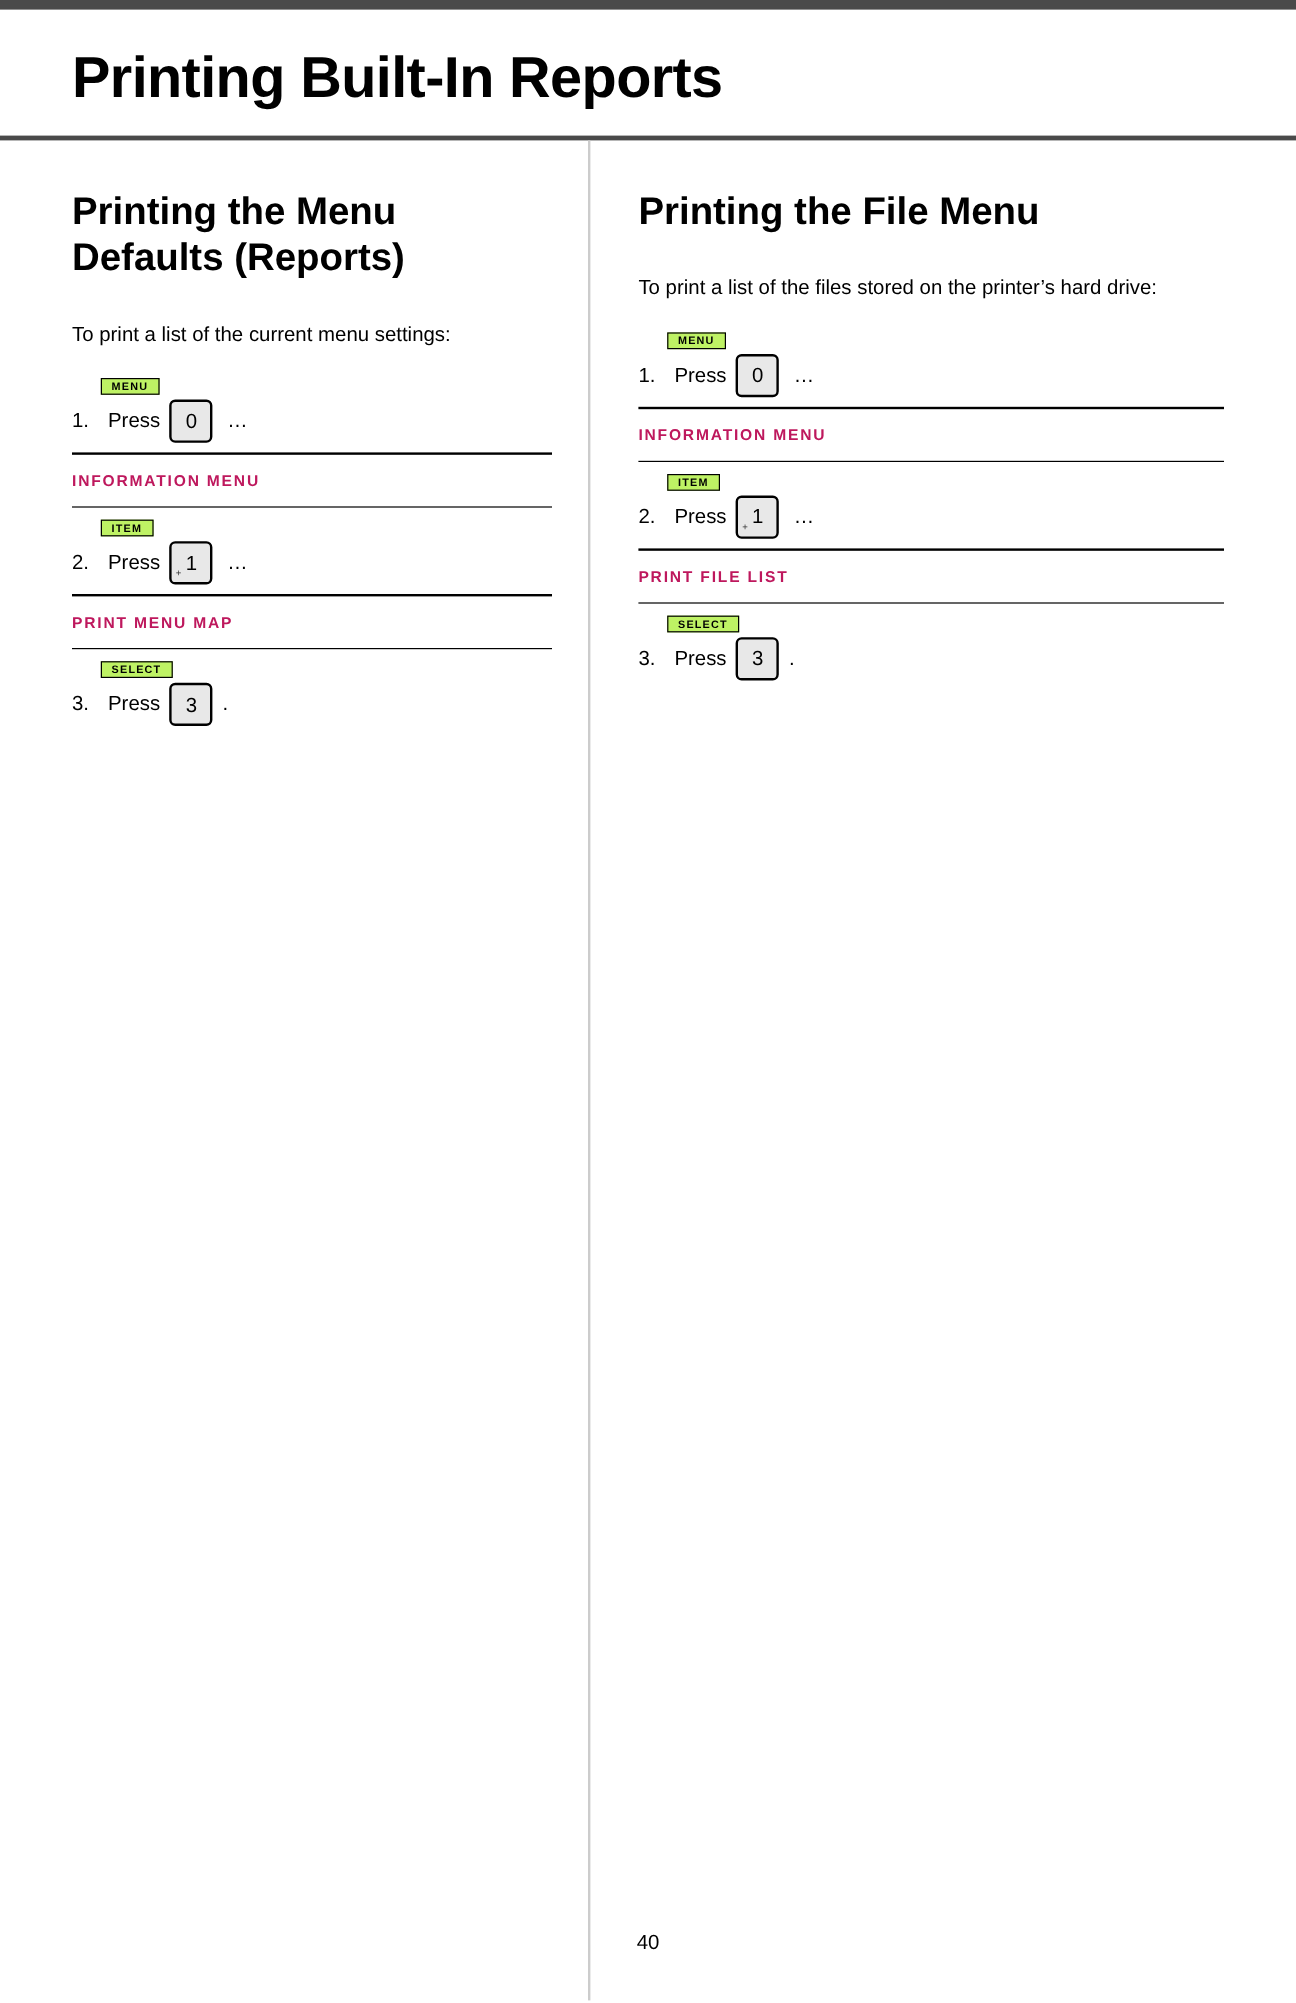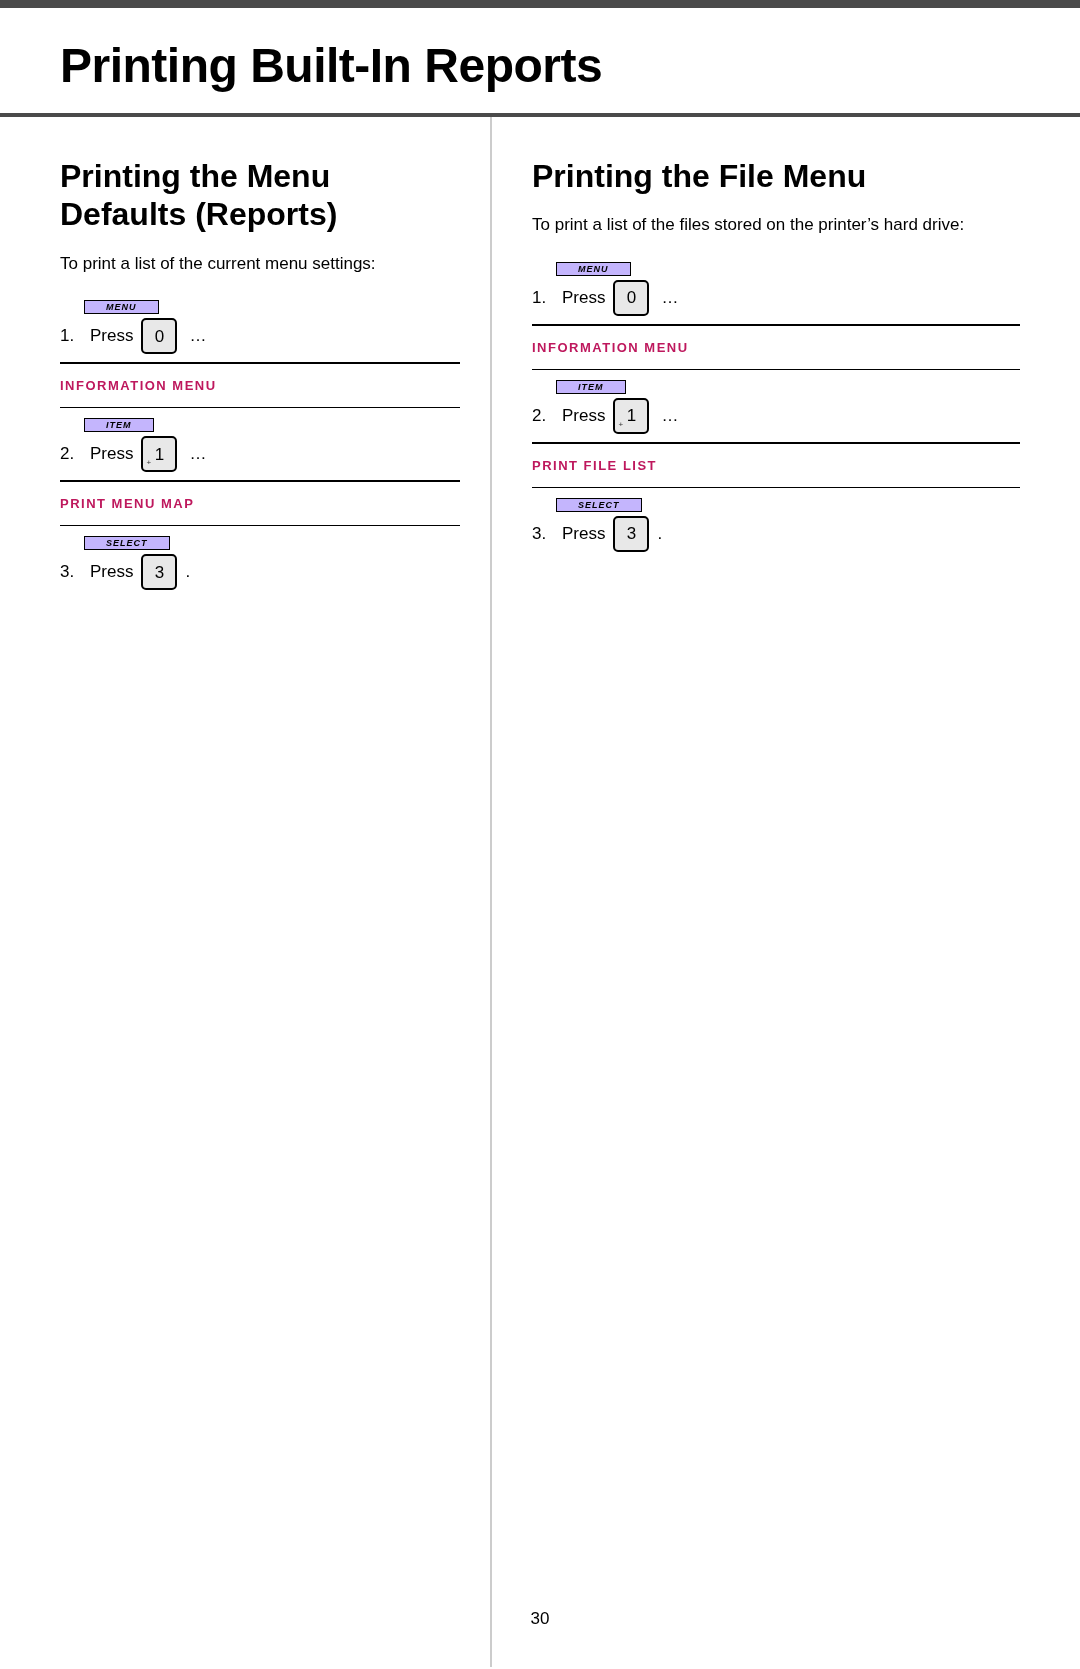--- a/index.html
+++ b/index.html
@@ -56,21 +56,21 @@
       padding: 40px 0 40px 40px;
     }
 
     
     .section-heading {
       font-size: 32px;
       font-weight: 900;
       font-family: Arial, Helvetica, sans-serif;
       color: #000;
       line-height: 1.2;
-      margin-bottom: 17px;
+      margin-bottom: 32px;
     }
 
     
     .intro-text {
       font-size: 17px;
       font-family: Arial, Helvetica, sans-serif;
       color: #000000;
       line-height: 1.5;
       margin-bottom: 24px;
     }
@@ -88,24 +88,23 @@
       margin-left: 24px;
     }
 
     .key-label-text {
       font-size: 9px;
       font-weight: 900;
       font-family: Arial, Helvetica, sans-serif;
       letter-spacing: 1px;
       color: #000;
       border: 1.5px solid #000;
-      padding: 1px 21px;
-      background: #c4b5fd;
+      padding: 1px 8px;
+      background: #bef264;
       display: inline-block;
-      font-style: italic;
     }
 
     
     .step-line {
       display: flex;
       align-items: center;
       font-size: 17px;
       font-family: Arial, Helvetica, sans-serif;
       color: #000;
       margin-bottom: 8px;
@@ -315,13 +314,13 @@
         <div class="key-button">
           <span class="key-main">3</span>
         </div>
         <span>.</span>
       </div>
     </div>
 
   </div>
 </div>
 
-<div class="page-number">30</div>
+<div class="page-number">40</div>
 
 </body></html>

